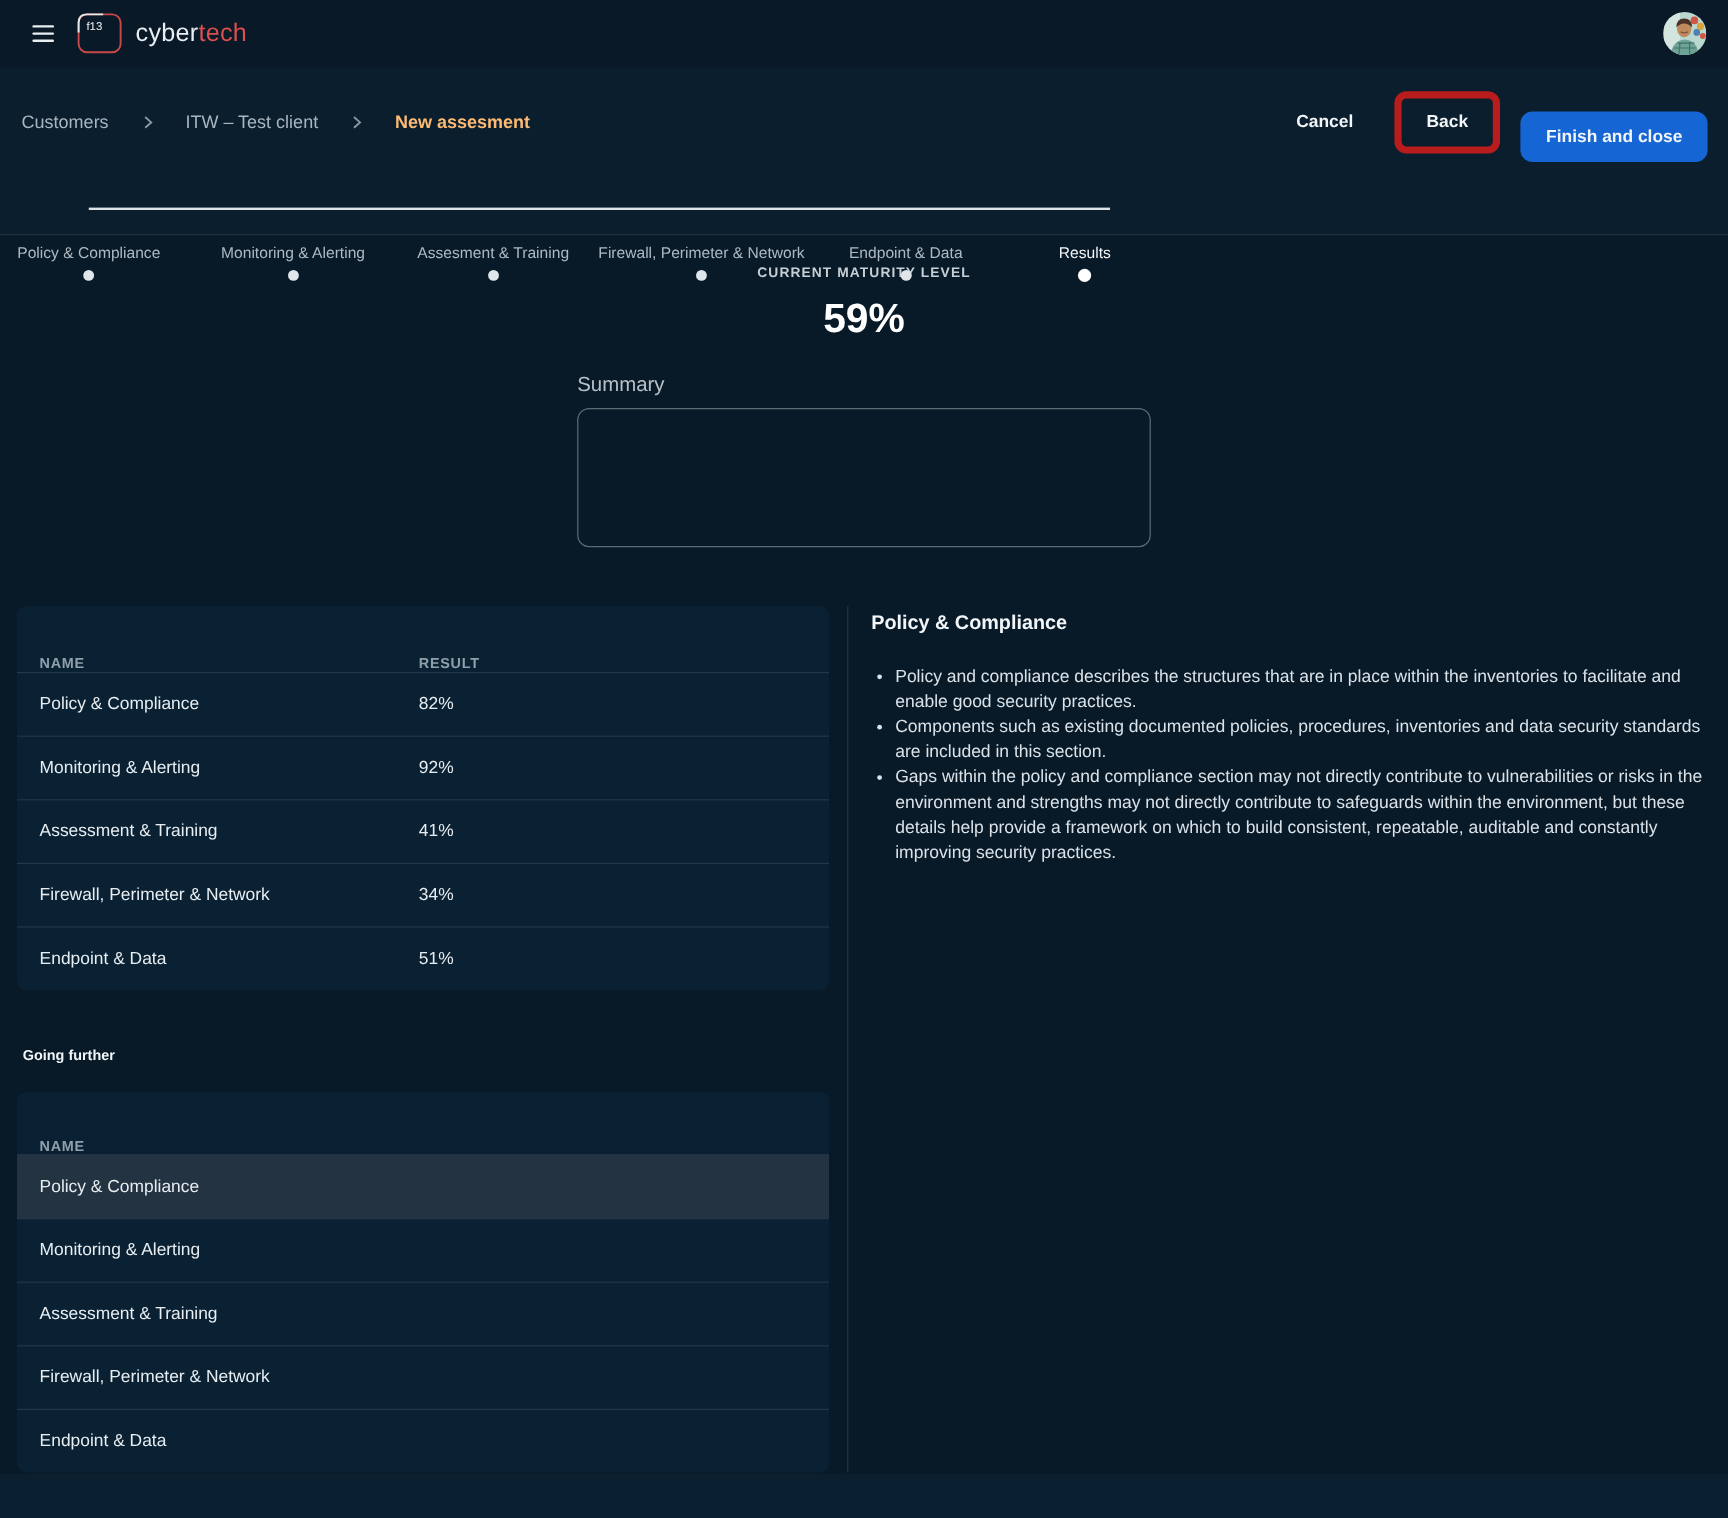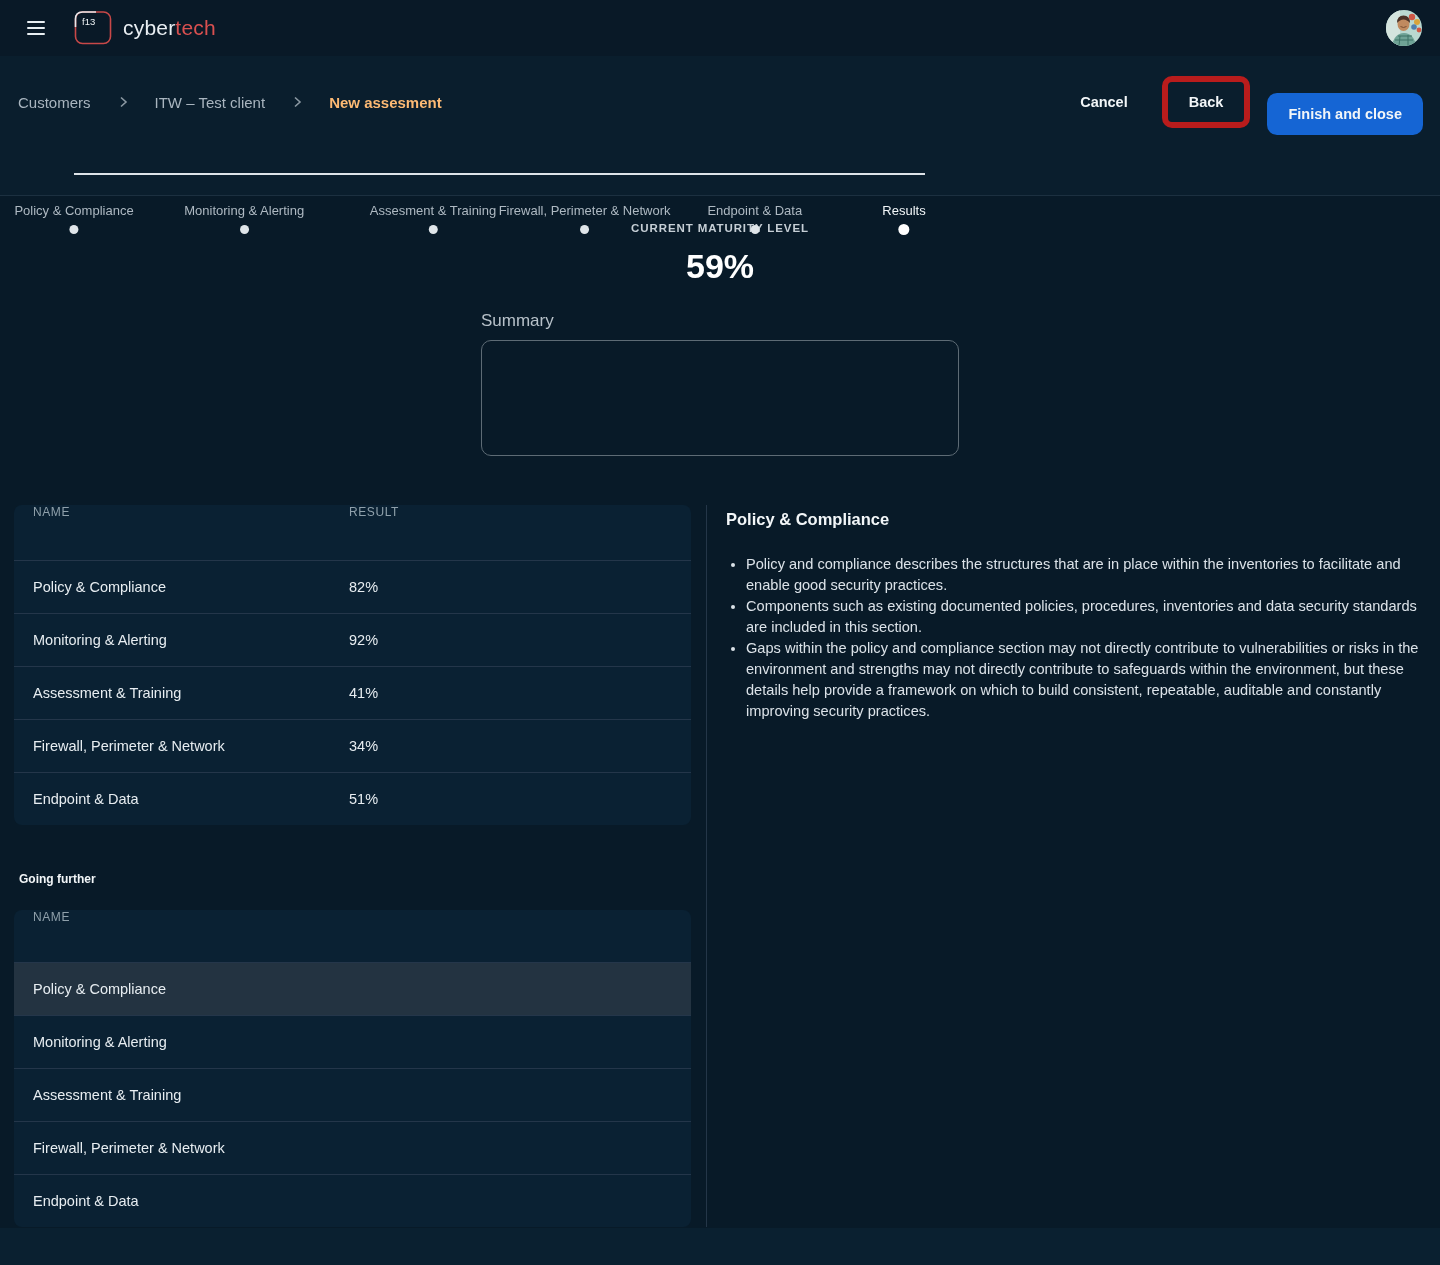--- a/index.html
+++ b/index.html
@@ -15,21 +15,21 @@
   
   .topbar {
     height:56px; background:#091927;
     display:flex; align-items:center; padding:0 18px;
   }
   .hamburger {
     width:36px; height:36px; background:none; border:none; cursor:pointer;
     display:flex; flex-direction:column; justify-content:center; gap:4px; padding:0 9px;
   }
   .hamburger span { display:block; height:2px; background:#e8eef2; border-radius:1px; }
-  .brand { display:flex; align-items:center; gap:11px; margin-left:20px; cursor:pointer; }
+  .brand { display:flex; align-items:center; gap:11px; margin-left:10px; cursor:pointer; }
   .brand-name { font-size:21px; letter-spacing:.2px; color:#e9eef2; }
   .brand-name .accent { color:#d95050; }
   .avatar {
     margin-left:auto; width:36px; height:36px; border-radius:50%;
     overflow:hidden; cursor:pointer; flex:none;
   }
 
   
   .header {
     height:140px; background:#0a1e2d; position:relative;
@@ -78,21 +78,21 @@
     resize:none; color:#e8eef2; font-family:inherit; font-size:14px; padding:10px 12px;
   }
 
   
   .columns { display:flex; align-items:stretch; margin:49px 17px 0 14px; }
   .col-left { width:677px; flex:none; }
   .col-right { flex:1; border-left:1px solid #243648; margin-left:15px; padding:5px 4px 0 19px; }
 
   
   .panel { background:#0a2133; border-radius:8px; overflow:hidden; }
-  .thead { display:flex; align-items:flex-start; height:55px; font-size:12px; font-weight:400; letter-spacing:.6px; color:#8fa0ab; }
+  .thead { display:flex; align-items:flex-end; height:55px; font-size:12px; font-weight:700; letter-spacing:.6px; color:#8fa0ab; }
   .thead2 { height:52px; }
   .cell-name { width:335px; flex:none; padding-left:19px; }
   .trow { display:flex; align-items:center; height:53px; border-top:1px solid #24364a; font-size:14.5px; color:#e7edf1; }
   .trow .cell { overflow:hidden; white-space:nowrap; }
   .trow2 { cursor:pointer; }
   .trow2.highlight { background:#233341; }
 
   .going-title { font-size:12px; font-weight:700; color:#f2f6f8; margin:47px 0 24px 5px; }
 
   
@@ -160,21 +160,21 @@
   <div class="stepper" id="stepper" style="top:0;">
     <div class="stepper-line" style="top:117px;"></div>
   <div class="step" style="left: 74px; top: 147px;">
         <div class="step-label">Policy &amp; Compliance</div>
         <div class="step-dot"></div>
       </div>
       <div class="step" style="left: 244.2px; top: 147px;">
         <div class="step-label">Monitoring &amp; Alerting</div>
         <div class="step-dot"></div>
       </div>
-      <div class="step" style="left: 433px; top: 147px;">
+      <div class="step" style="left: 411px; top: 147px;">
         <div class="step-label">Assesment &amp; Training</div>
         <div class="step-dot"></div>
       </div>
       <div class="step" style="left: 584.6px; top: 147px;">
         <div class="step-label">Firewall, Perimeter &amp; Network</div>
         <div class="step-dot"></div>
       </div>
       <div class="step" style="left: 754.8px; top: 147px;">
         <div class="step-label">Endpoint &amp; Data</div>
         <div class="step-dot"></div>

